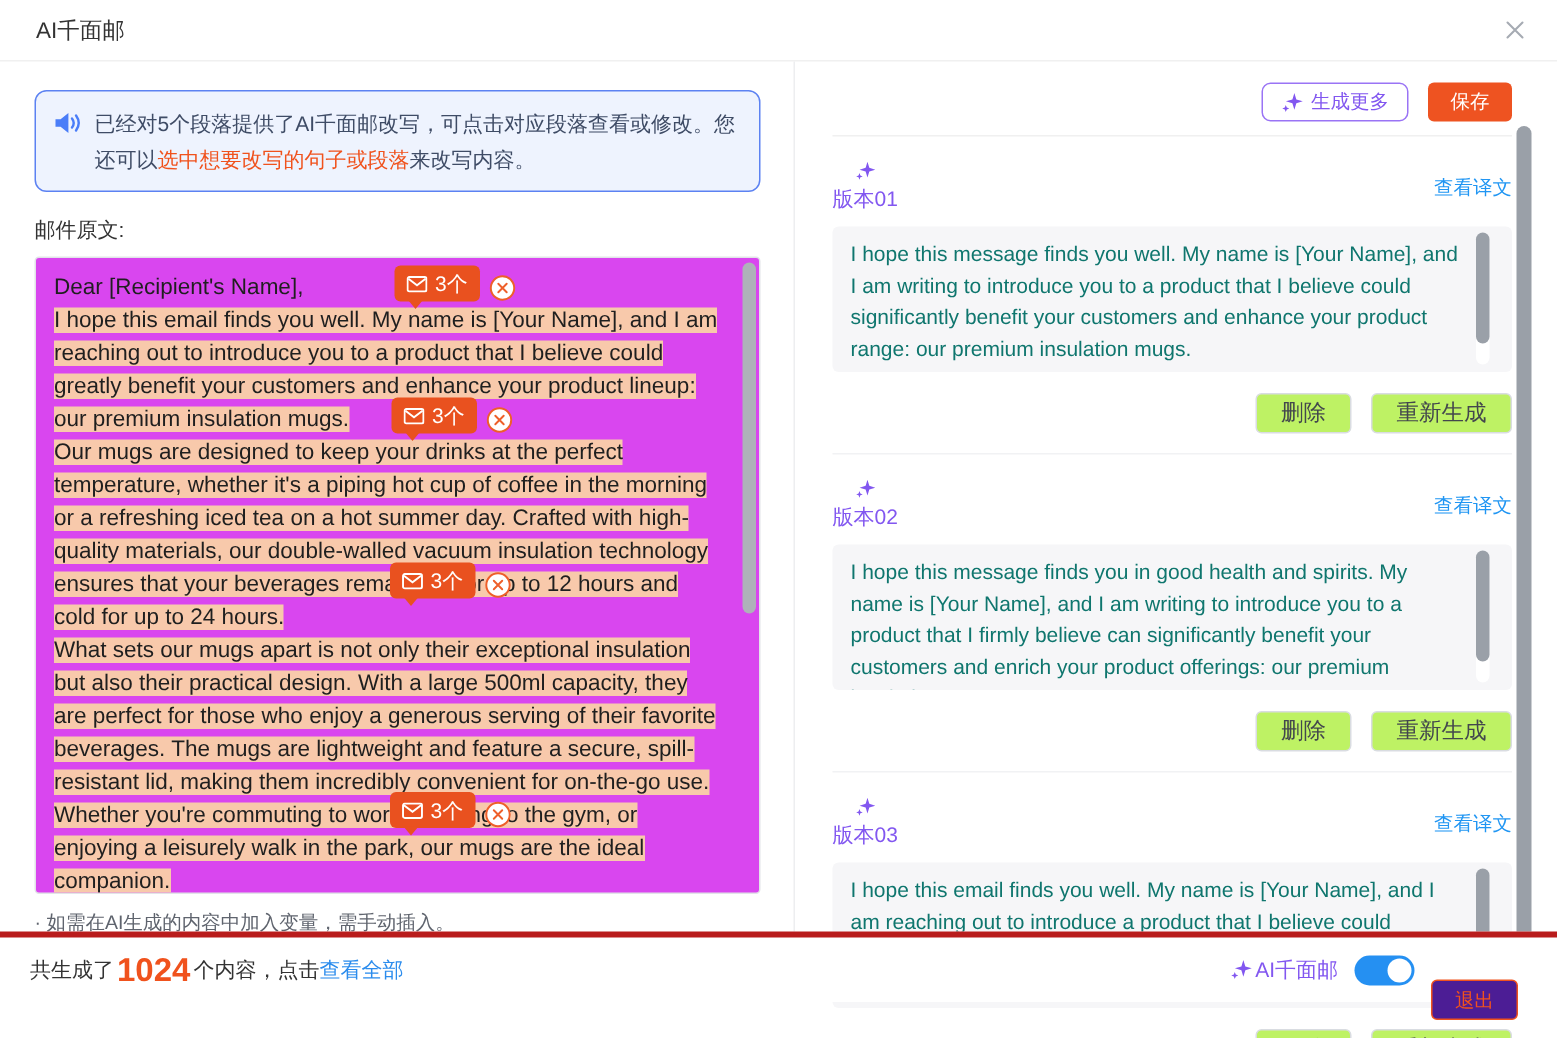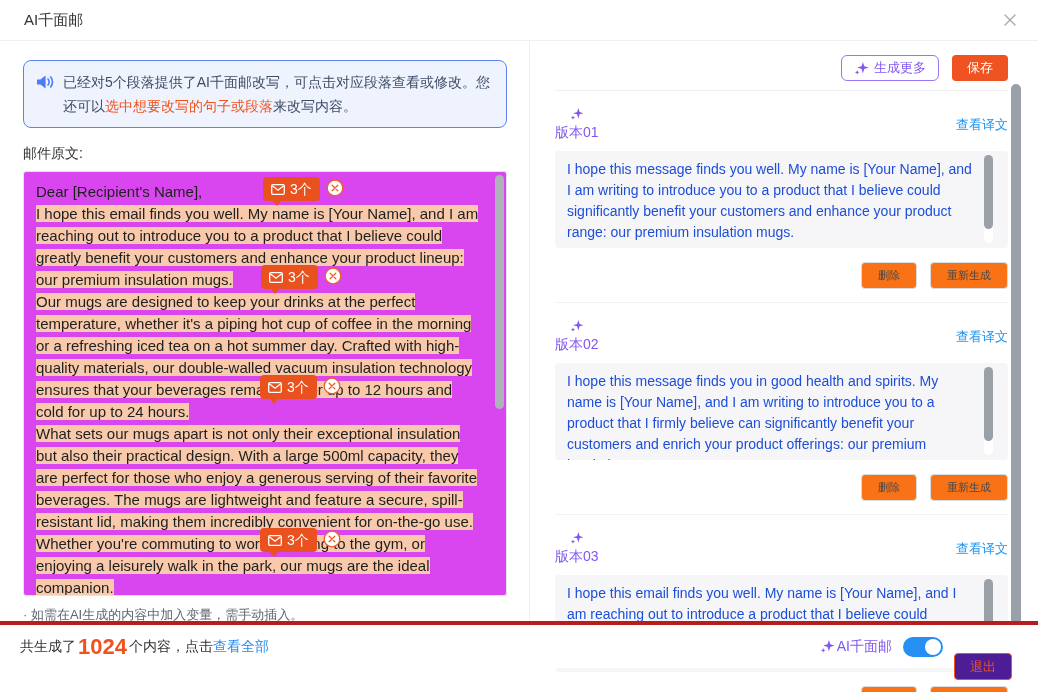--- a/index.html
+++ b/index.html
@@ -26,21 +26,21 @@
   .origin-label { margin-top:17px; font-size:14px; color:#333; }
 
   .editor { position:relative; margin-top:8px; height:425px; border:1px solid #e2e4e8;
     border-radius:3px; background:#d946ef; padding:9px 26px 0 12px; overflow:hidden;
     font-size:15px; line-height:22px; color:#1f1f1f; }
   .editor p { margin:0; }
   .seg.hl { background:#f8c9ab; }
   .editor-scroll { position:absolute; top:3px; right:2px; width:9px; height:234px;
     background:#aeb2b9; border-radius:5px; }
 
-  .anno { position:absolute; display:flex; align-items:flex-start; gap:6px; z-index:3; }
+  .anno { position:absolute; display:flex; align-items:flex-end; gap:6px; z-index:3; }
   .badge { position:relative; height:24px; background:#e9511f; border-radius:4px; color:#fff;
     display:flex; align-items:center; gap:5px; padding:0 8px; font-size:14px; cursor:pointer; }
   .badge:after { content:""; position:absolute; left:9px; bottom:-5px;
     border:5px solid transparent; border-top:6px solid #e9511f; border-bottom:0; }
   .dismiss { width:18px; height:18px; margin-top:2px; cursor:pointer; }
   .anno1 { left:239px; top:5px; } .anno2 { left:237px; top:93px; }
   .anno3 { left:236px; top:203px; } .anno4 { left:236px; top:356px; }
 
   .notes { margin-top:9px; font-size:13px; line-height:20px; color:#5f646e; }
 
@@ -51,29 +51,29 @@
     border-radius:6px; font-size:13px; display:flex; align-items:center; gap:5px;
     padding:0 12px; cursor:pointer; }
   .btn-save { height:26px; background:#ee5321; color:#fff; border:none; border-radius:4px;
     font-size:13px; padding:0 15px; cursor:pointer; }
   .toolbar-divider { border-bottom:1px solid #f0f0f0; margin-top:9px; }
 
   .card-header { display:flex; justify-content:space-between; align-items:center; margin:16px 0 9px; }
   .card-title { display:flex; align-items:center; gap:3px; color:#8257f0; font-size:14px;flex-direction:column; }
   .view-trans { color:#2196f3; font-size:13px; cursor:pointer; }
   .card-body { position:relative; background:#f6f6f8; border-radius:4px;
-    padding:8px 36px 8px 12px; font-size:14px; line-height:21px; color:#1d4ed8;
+    padding:8px 36px 8px 12px; font-size:14px; line-height:21px; color:#0f766e;
     height:97px; overflow:hidden; }
   .inner-track { position:absolute; right:15px; top:4px; bottom:5px; width:9px;
     background:#fff; border-radius:5px; }
   .inner-thumb { position:absolute; right:15px; top:4px; width:9px; height:74px;
     background:#9aa0a8; border-radius:5px; }
   .card-footer { display:flex; justify-content:flex-end; gap:13px; margin:14px 0 13px; }
-  .btn-sm { height:27px; background:#f97316; border:1px solid #d9dce1; border-radius:4px;
-    font-size:11px; color:#43474d; padding:0 16px; cursor:pointer; }
+  .btn-sm { height:27px; background:#bef264; border:1px solid #d9dce1; border-radius:4px;
+    font-size:15px; color:#43474d; padding:0 16px; cursor:pointer; }
   .card-divider { border-bottom:1px solid #f1f2f4; }
 
   .panel-scroll { position:absolute; left:1011px; top:84px; width:10px; height:557px;
     background:#9aa0a8; border-radius:5px; }
 
   
   .footer { position:absolute; left:0; right:0; bottom:0; height:47px; background:#fff;
     border-top:4px solid #b91c1c; display:flex; align-items:center;
     justify-content:space-between; padding:0 26px 0 20px; }
   .stats { display:flex; align-items:center; font-size:14px; color:#333; }

